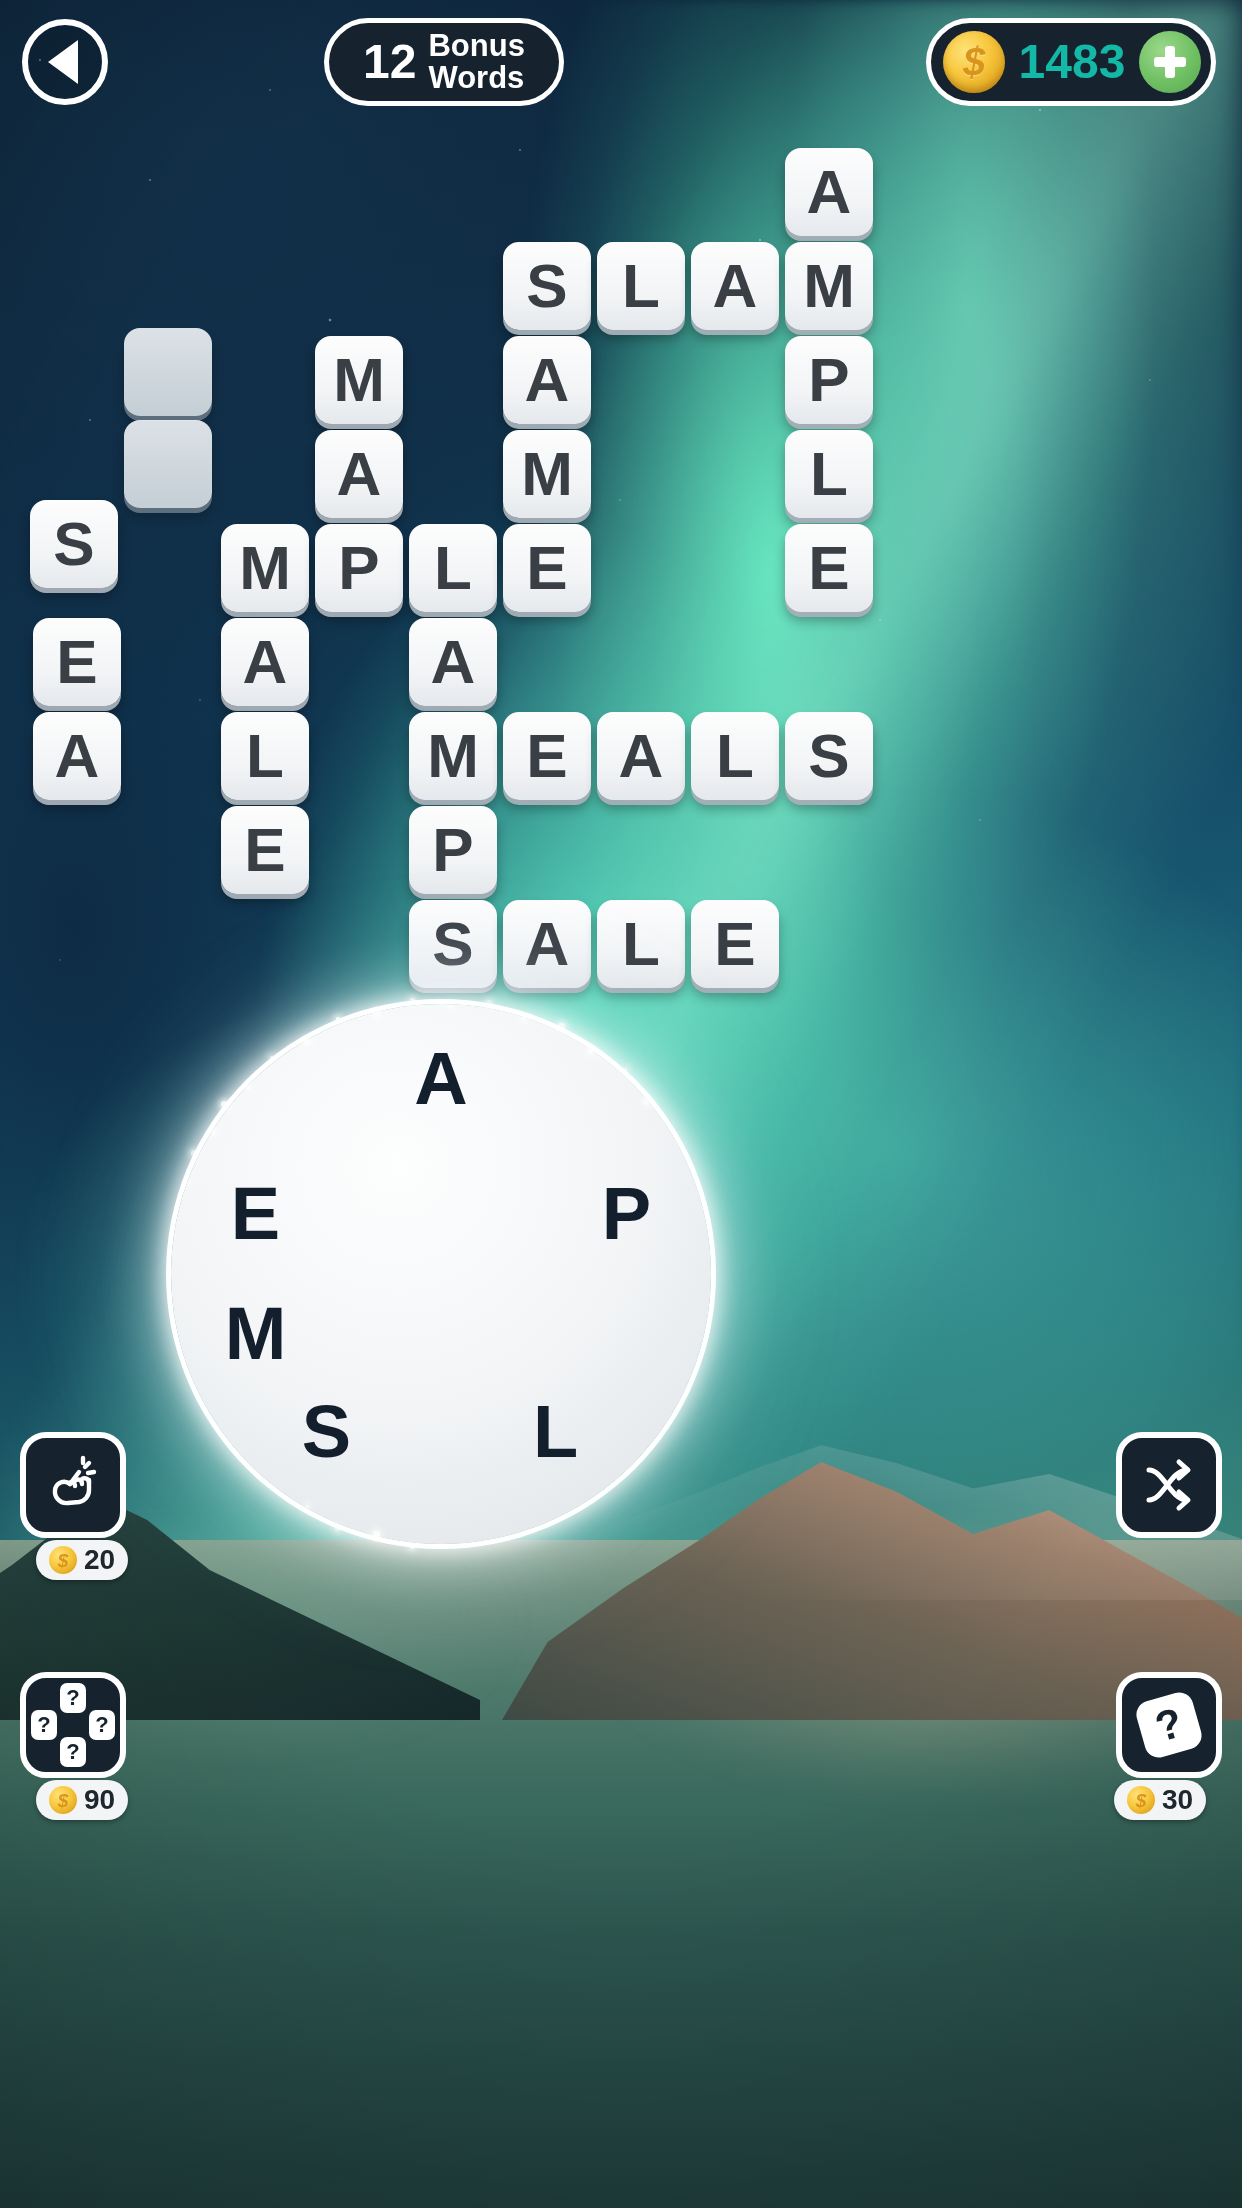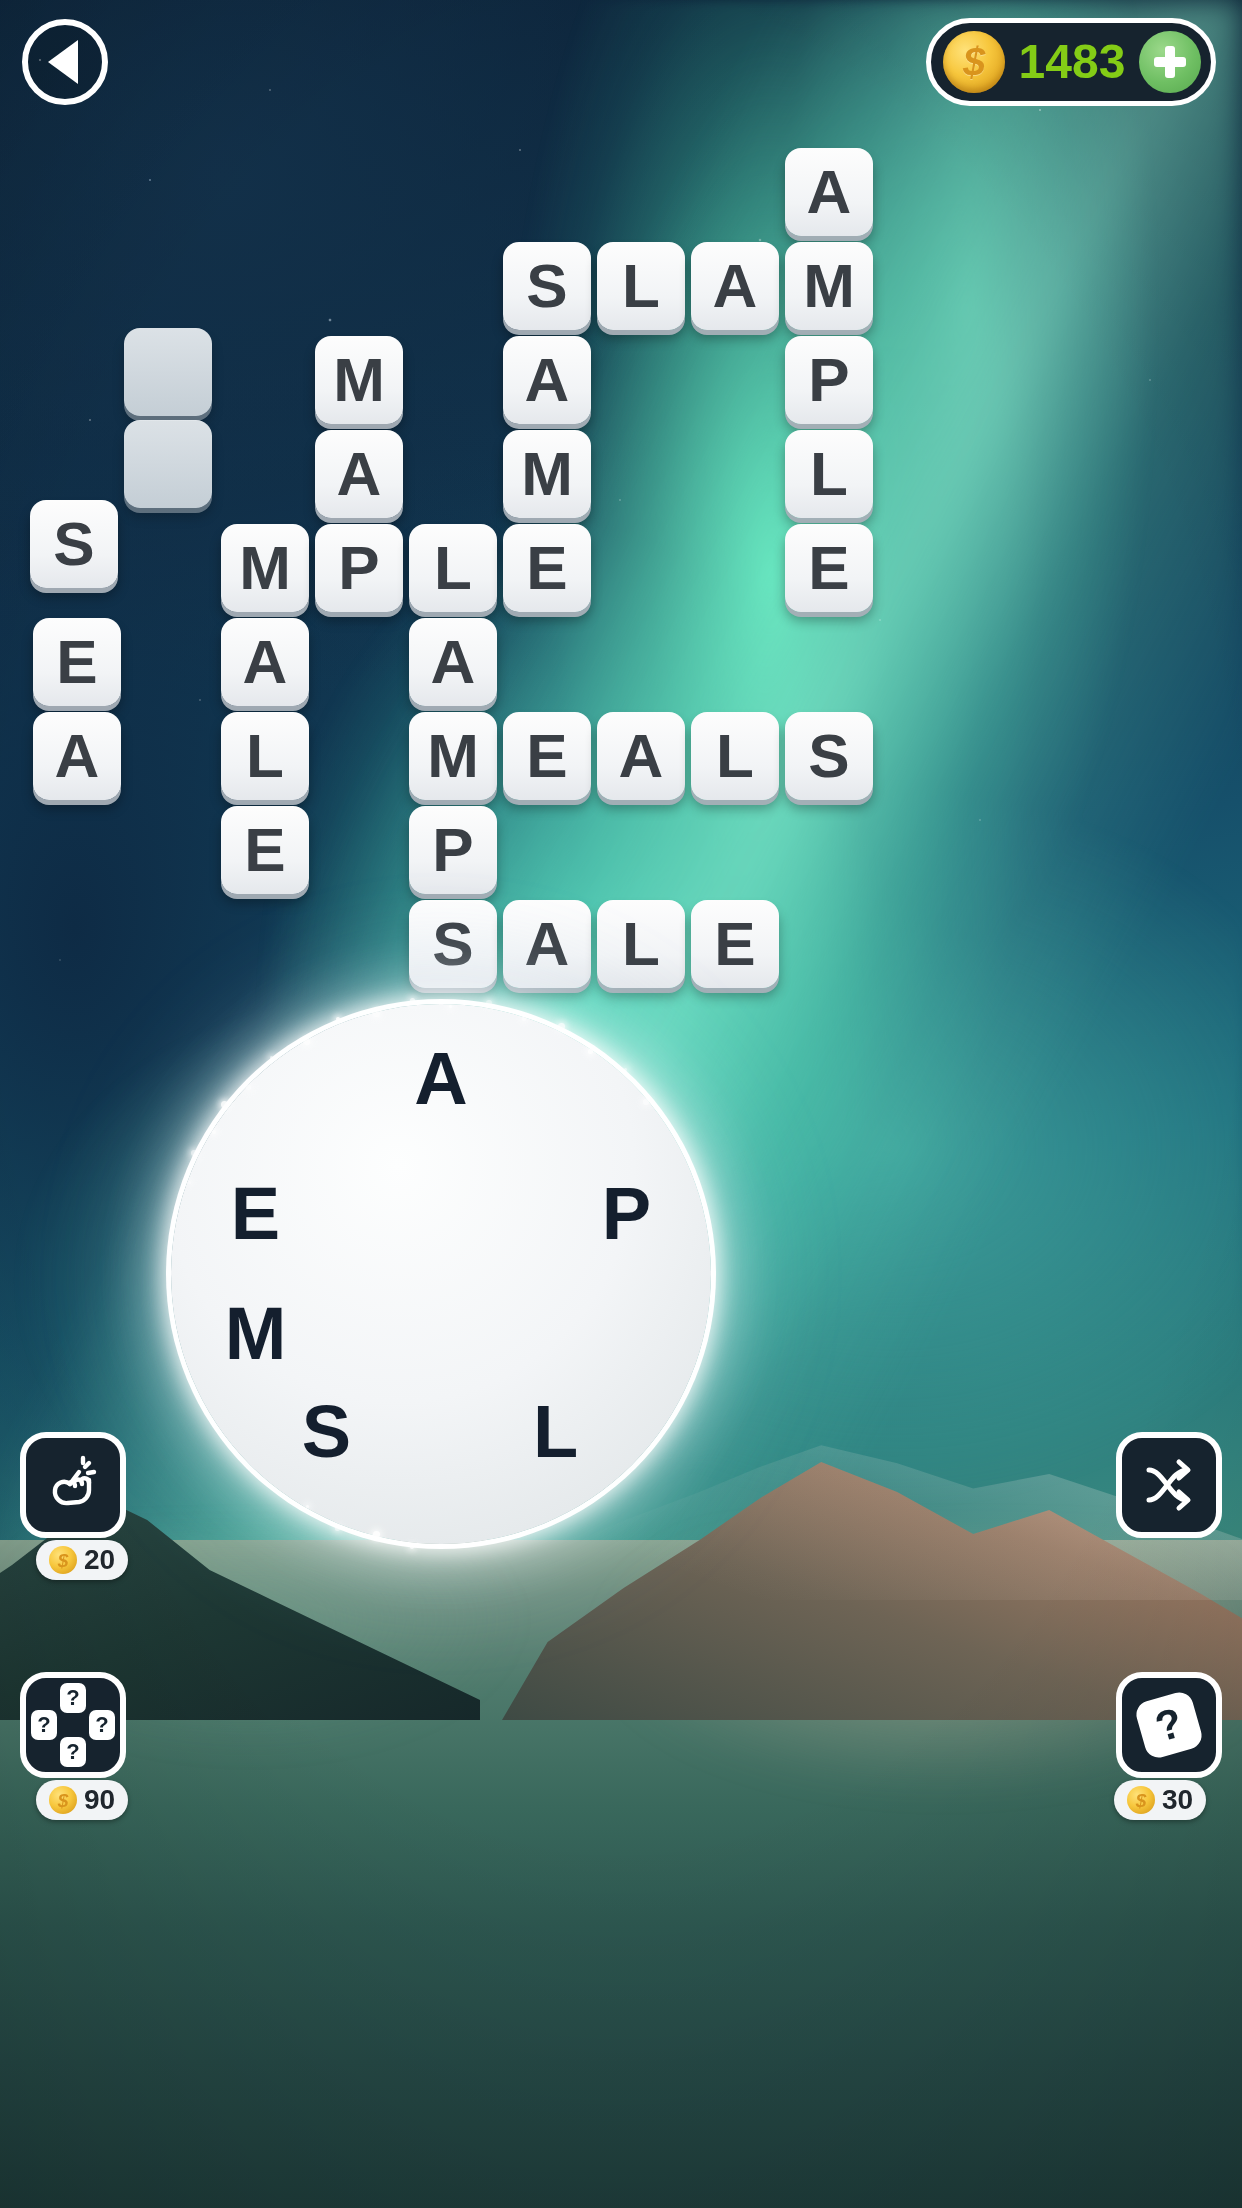--- a/index.html
+++ b/index.html
@@ -185,21 +185,21 @@
   }
   .coin-s {
     color: #d9941d;
     font-size: 40px;
     font-weight: bold;
     font-style: italic;
     text-shadow: 0 1px 0 rgba(255,255,255,.35);
     line-height: 1;
   }
   .coin-amount {
-    color: #84cc16;
+    color: #14b8a6;
     font-size: 48px;
     font-weight: bold;
     flex: 1;
     text-align: center;
     line-height: 1;
   }
   .plus-btn {
     width: 62px; height: 62px; border-radius: 50%;
     background: radial-gradient(circle at 38% 32%, #9cd98b 0%, #6fbf63 55%, #57a84e 100%);
     display: flex; align-items: center; justify-content: center;
@@ -348,20 +348,27 @@
     <div class="mtn mtn-left"></div>
   </div>
   <div class="bg-layer bg-vignette"></div>
 
   <div class="header">
 
     <div class="back-btn">
       <div class="back-tri"></div>
     </div>
 
+    <div class="bonus-pill">
+      <div class="bonus-count">12</div>
+      <div class="bonus-label">
+        <div>Bonus</div>
+        <div>Words</div>
+      </div>
+    </div>
 
     <div class="coin-pill">
       <div class="coin">
         <span class="coin-s">$</span>
       </div>
       <div class="coin-amount">1483</div>
       <div class="plus-btn"></div>
     </div>
 
   </div>

